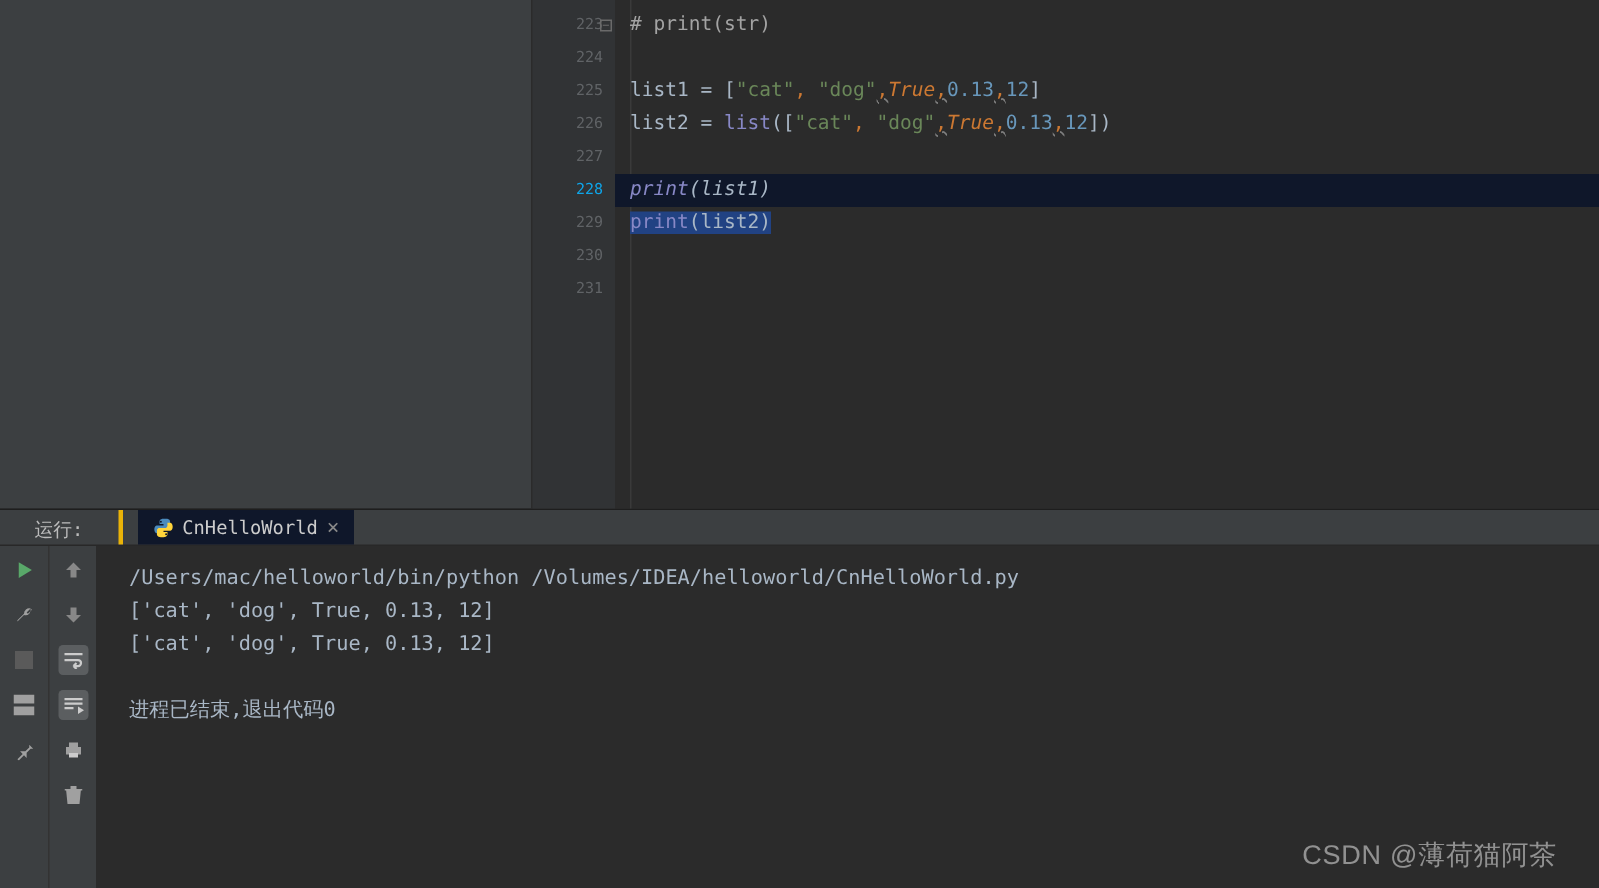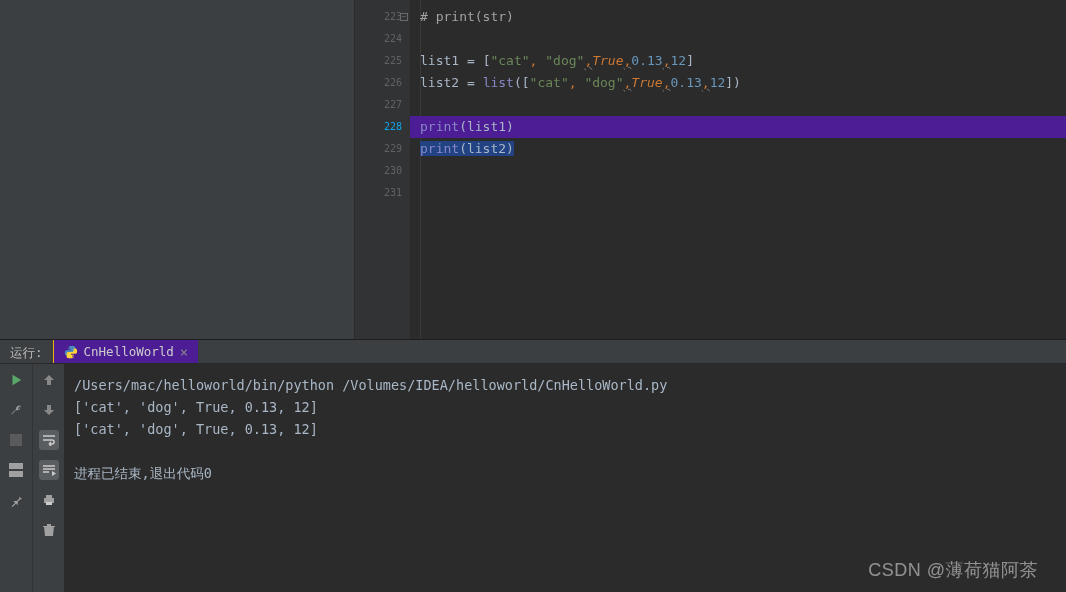--- a/index.html
+++ b/index.html
@@ -5,44 +5,44 @@
   * { box-sizing: border-box; margin: 0; padding: 0; }
   html, body { width: 1066px; height: 592px; overflow: hidden; font-family: "Menlo","Monaco","Consolas",monospace; font-size: 13px; background:#2b2b2b; color:#bbb; }
   .app { display:flex; flex-direction:column; width:100%; height:100%; }
   .top { flex:1 1 auto; display:flex; min-height:0; }
   .project-tree { width:355px; background:#3c3f41; border-right:1px solid #2b2b2b;}
   .editor { flex:1; background:#2b2b2b; display:flex; position:relative; }
   .gutter { width:55px; background:#313335; text-align:right; padding:6px 8px 0 0; user-select:none;}
   .ln { height:22px; line-height:22px; color:#606366; font-size:10px; }
   .code-area { position:relative; flex:1; padding:6px 0 0 0; }
   .code-line { height:22px; line-height:22px; white-space:pre; padding-left:10px; position:relative;}
-  .hl { background:#4c1d95; }
+  .hl { background:#0f172a;font-style:italic; }
   .c-comment { color:#a3a3a3; }
   .c-ident { color:#a9b7c6; }
   .c-op { color:#a9b7c6; }
   .c-str { color:#6a8759; }
   .c-builtin { color:#8888c6; }
   .c-truebool { color:#cc7832; font-style:italic;}
   .c-num { color:#6897bb; }
   .c-warn { text-decoration: underline wavy #808080; text-decoration-thickness:1px;}
   .c-sep { color:#cc7832; }
   .foldmark { position:absolute; left:-10px; top:7px; width:8px; height:8px; border:1px solid #6a6a6a; font-size:8px; line-height:6px; text-align:center; color:#6a6a6a;}
 
   .run-bar { height:25px; background:#3c3f41; border-top:1px solid #1e1e1e; border-bottom:1px solid #282828; display:flex; align-items:stretch; font-size:12.5px;}
-  .run-label { padding:0 10px; line-height:25px; color:#bbb; border-right:1px solid #eab308;}
-  .run-tab { display:flex; align-items:center; padding:0 10px; gap:6px; background:#4c1d95; color:#ccc; position:relative;}
+  .run-label { padding:0 23px; line-height:25px; color:#bbb; border-right:3px solid #eab308;}
+  .run-tab { display:flex; align-items:center; padding:0 10px; gap:6px; background:#0f172a; color:#ccc; position:relative;margin-left:10px;}
   .run-tab .close { color:#888; cursor:pointer; font-size:14px;}
   .py-icon svg { display:block;}
 
   .console { flex:0 0 228px; background:#2b2b2b; display:flex; }
   .console-tools { width:32px; background:#3c3f41; display:flex; flex-direction:column; align-items:center; padding-top:6px; gap:10px;}
   .console-tools2 { width:32px; background:#3c3f41; display:flex; flex-direction:column; align-items:center; padding-top:6px; gap:10px; border-left:1px solid #333;}
   .tool-btn { width:20px; height:20px; display:flex; align-items:center; justify-content:center; cursor:pointer; color:#a0a0a0; }
   .tool-btn.active-wrap { background:#5b5e60; border-radius:3px;}
-  .console-out { flex:1; padding:10px 10px; color:#a9b7c6; font-size:13.5px; line-height:22px; white-space:pre;}
+  .console-out { flex:1; padding:10px 10px; color:#a9b7c6; font-size:13.5px; line-height:22px; white-space:pre;margin-left:12px;}
   .watermark { position:absolute; right:28px; bottom:10px; color:rgba(230,230,230,0.55); font-size:18px; letter-spacing:0.5px; font-family:"PingFang SC","Microsoft YaHei",sans-serif; pointer-events:none;}
   .indent-guide { position:absolute; top:0; bottom:0; left:10px; width:1px; background:#3a3a3a;}
 </style>
 </head>
 <body>
 
 <div class="app">
   <div class="top">
     <div class="project-tree"></div>
 

